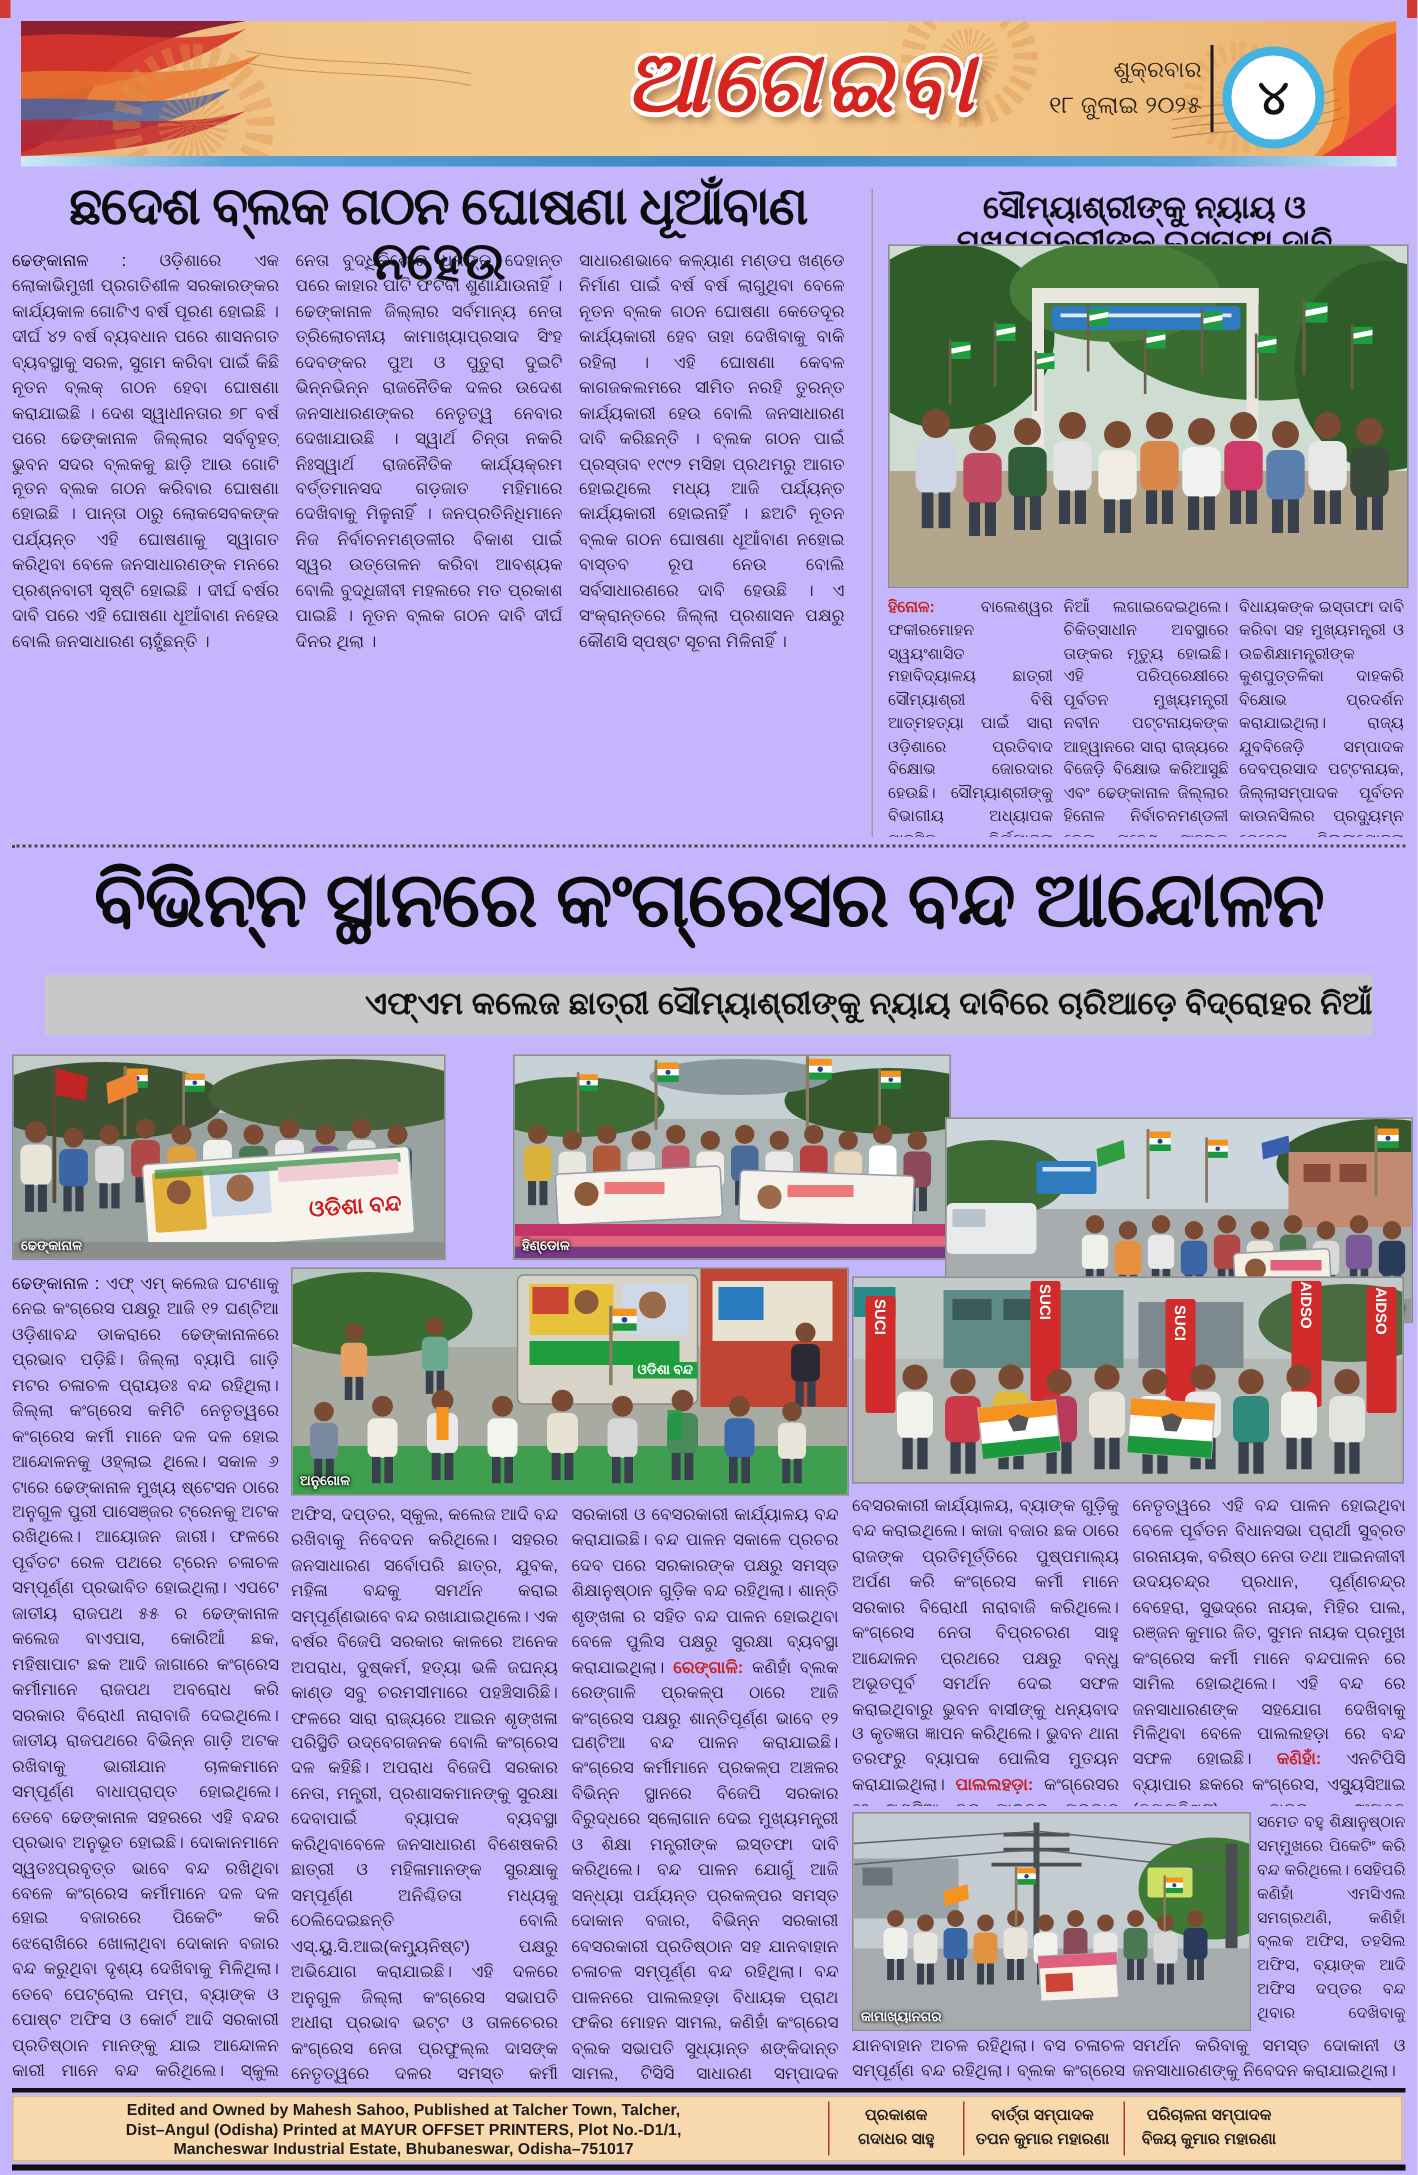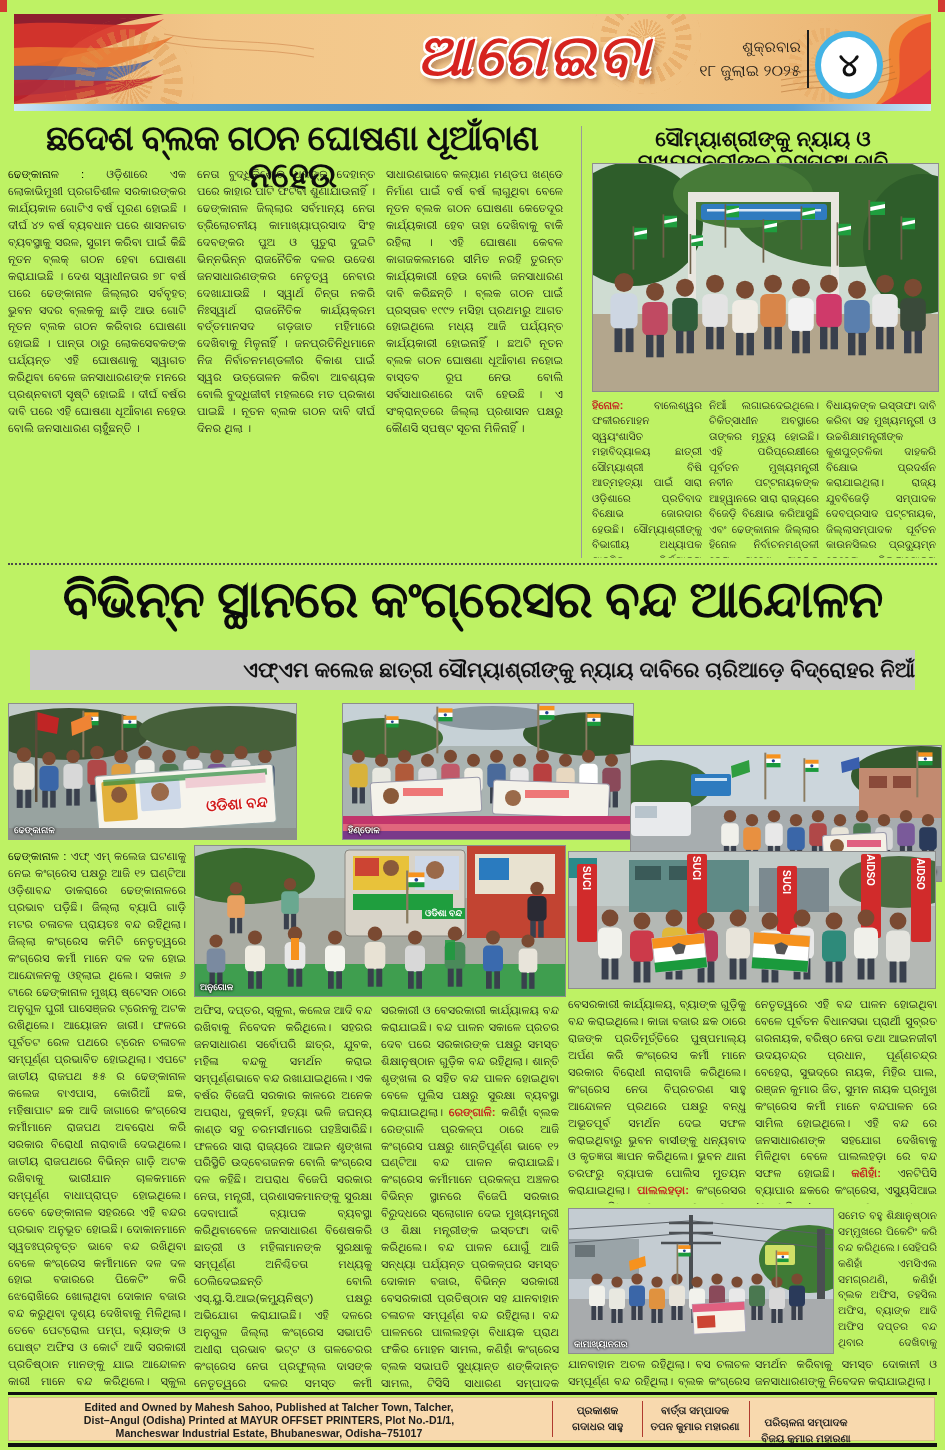--- a/index.html
+++ b/index.html
@@ -1,16 +1,16 @@
 <!DOCTYPE html>
 <html><head>
 <meta charset="utf-8">
 <style>
   html,body{margin:0;padding:0;background:#e8e8e8;}
-  .page{position:relative;width:945px;height:1450px;background:#bef264;
+  .page{position:relative;width:945px;height:1450px;background:#c4b5fd;
         font-family:"Liberation Sans","DejaVu Sans",sans-serif;overflow:hidden;margin:0 auto;}
   .abs{position:absolute;}
   
   .banner{left:14px;top:14px;width:917px;height:90px;overflow:hidden;
           background:linear-gradient(90deg,#e9b377 0%,#f2c689 22%,#f4cb90 55%,#efc081 78%,#eab16f 100%);}
   .banner svg{position:absolute;top:0;}
   .mandala{position:absolute;border-radius:50%;
            background:repeating-conic-gradient(rgba(222,148,74,.40) 0 7deg,rgba(222,148,74,0) 7deg 14deg);
            -webkit-mask:radial-gradient(circle,#000 25%,transparent 26%,transparent 38%,#000 39%,#000 58%,transparent 59%,transparent 70%,#000 71%,#000 99%,transparent 100%);
            mask:radial-gradient(circle,#000 25%,transparent 26%,transparent 38%,#000 39%,#000 58%,transparent 59%,transparent 70%,#000 71%,#000 99%,transparent 100%);}
@@ -479,21 +479,21 @@
     <div class="foot-col" style="left:546px;width:85px;">
       <div>ପ୍ରକାଶକ</div>
       <div>ଗଦାଧର ସାହୁ</div>
     </div>
     <div class="foot-sep" style="left:633px;"></div>
     <div class="foot-col" style="left:636px;width:100px;">
       <div>ବାର୍ତ୍ତା ସମ୍ପାଦକ</div>
       <div>ତପନ କୁମାର ମହାରଣା</div>
     </div>
     <div class="foot-sep" style="left:740px;"></div>
-    <div class="foot-col" style="left:743px;width:108px;margin-top:12px;">
+    <div class="foot-col" style="left:743px;width:108px;">
       <div>ପରିଚାଳନା ସମ୍ପାଦକ</div>
       <div>ବିଜୟ କୁମାର ମହାରଣା</div>
     </div>
 
     <div class="foot-col" style="left:740px;width:0;"></div>
 
   </div>
   <div class="abs footbar" style="top:1443px;height:4px;"></div>
 
 </div>

